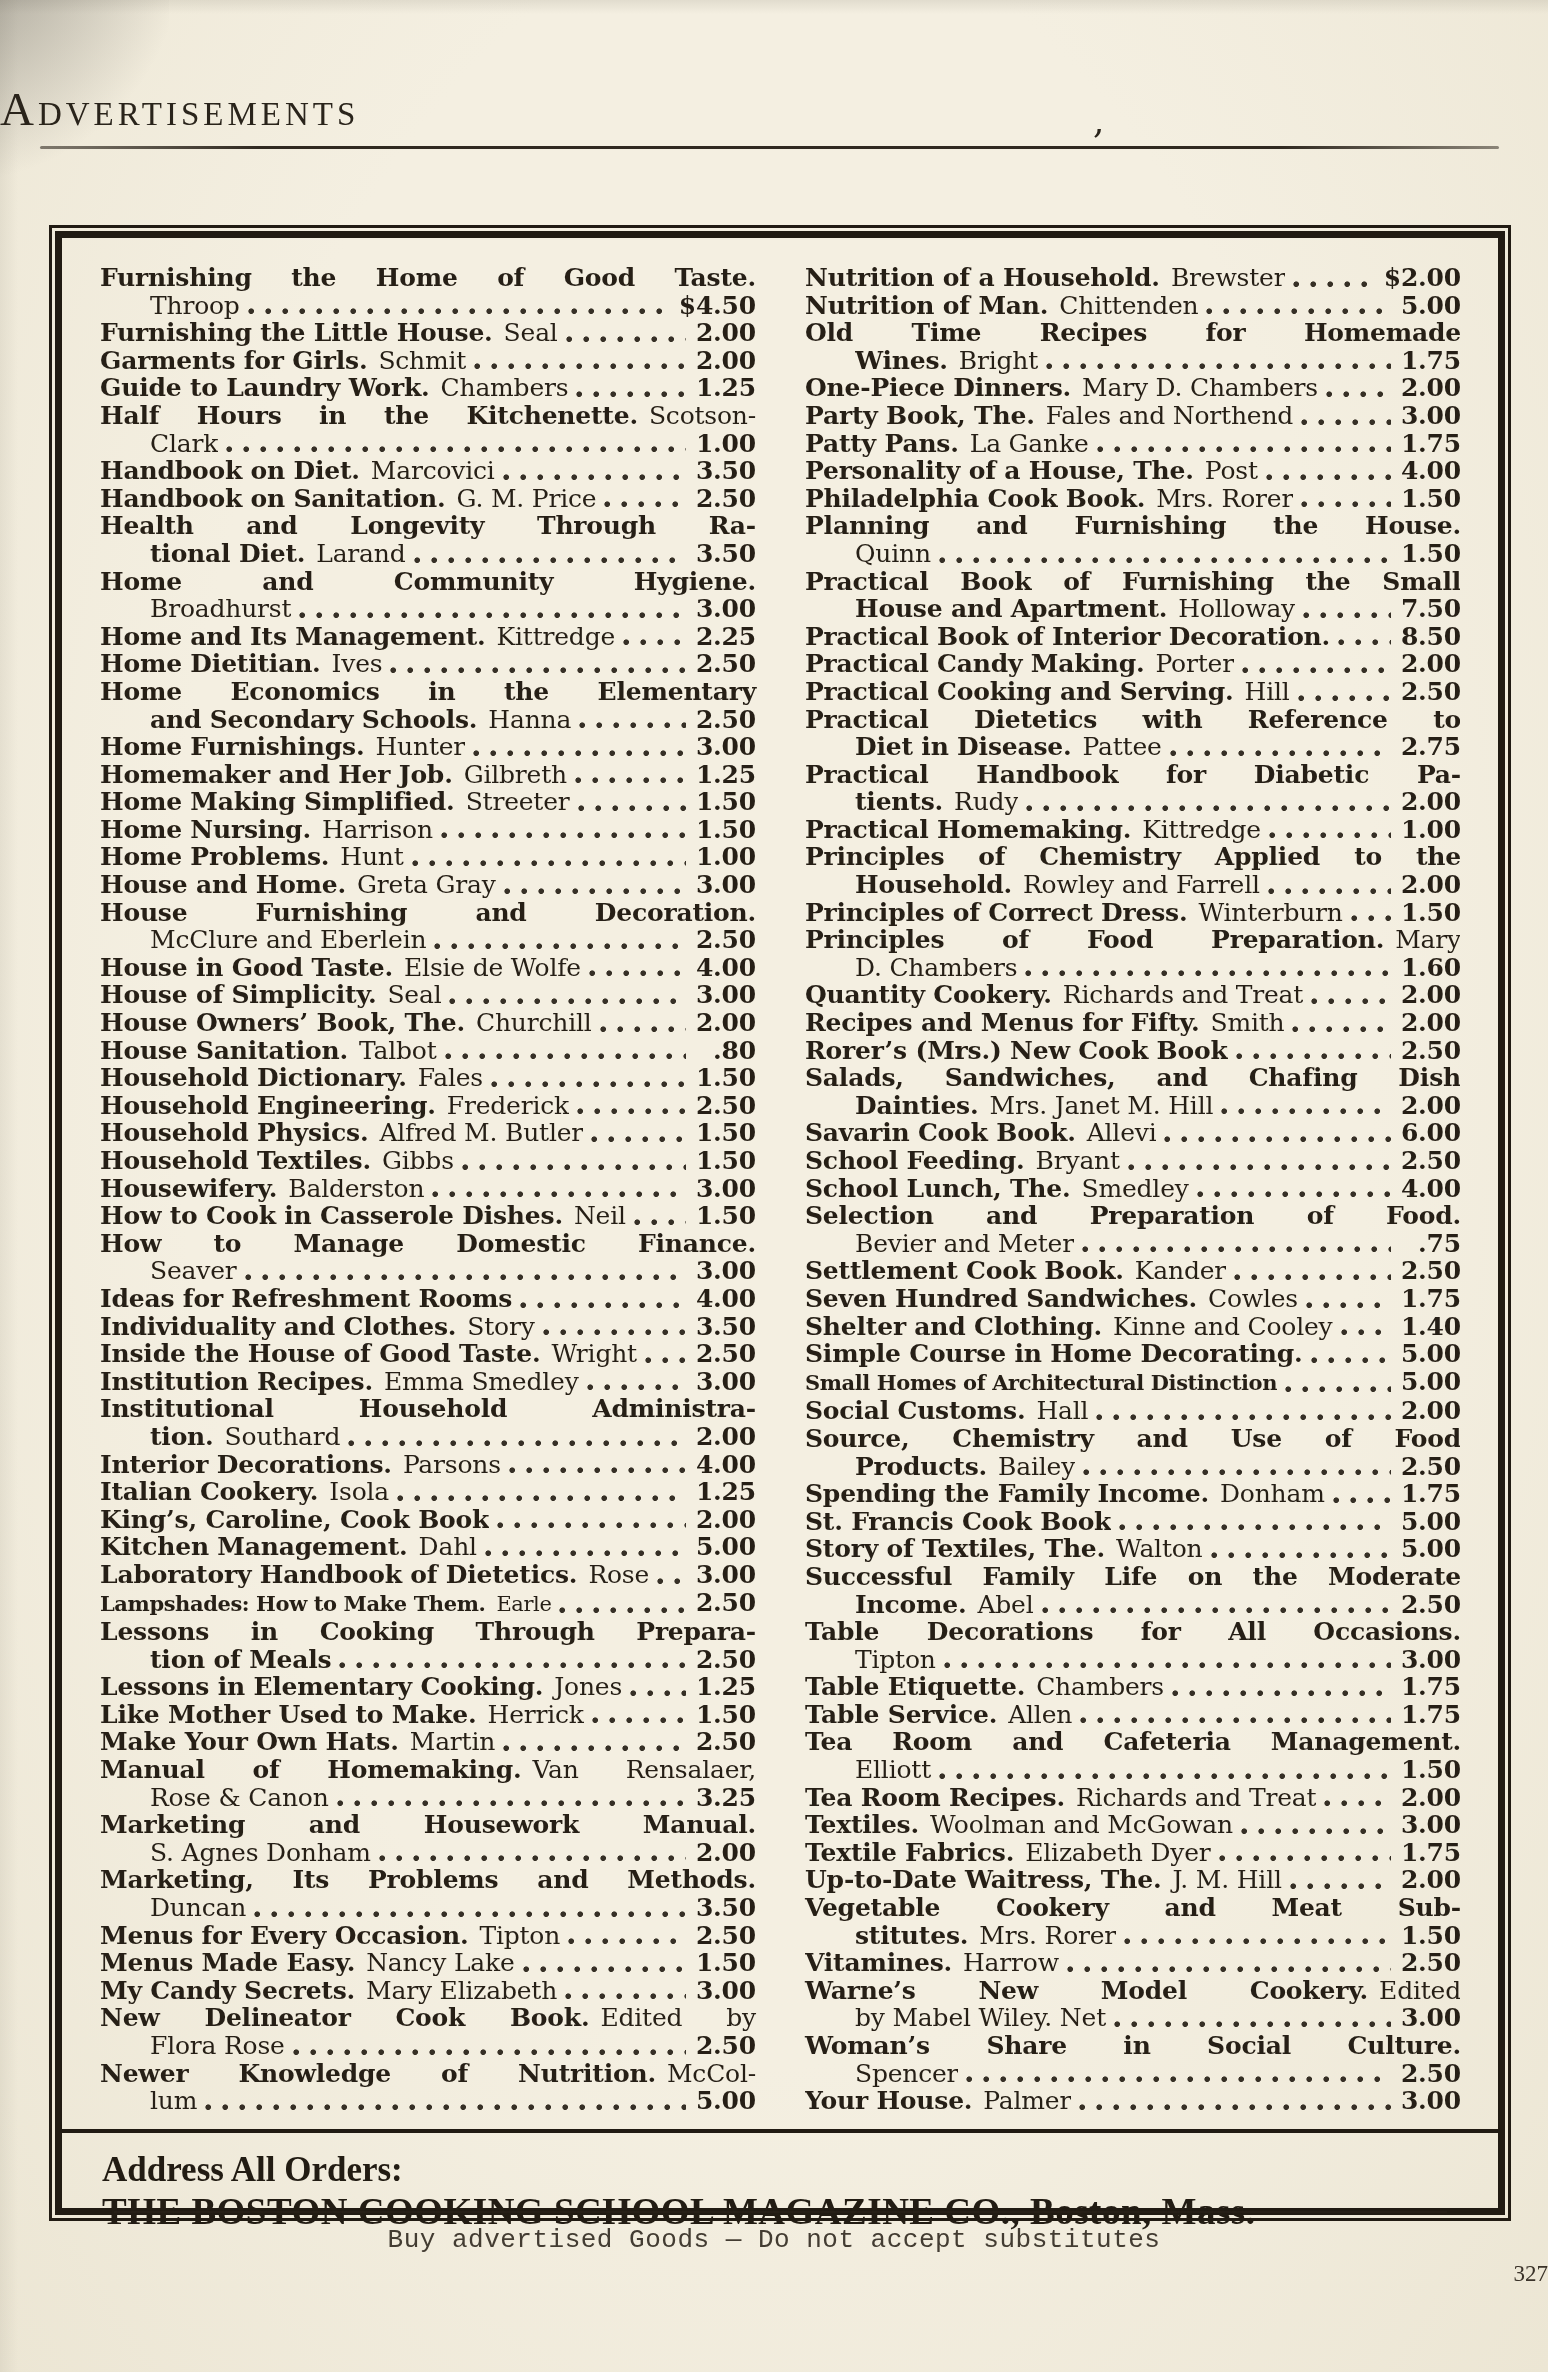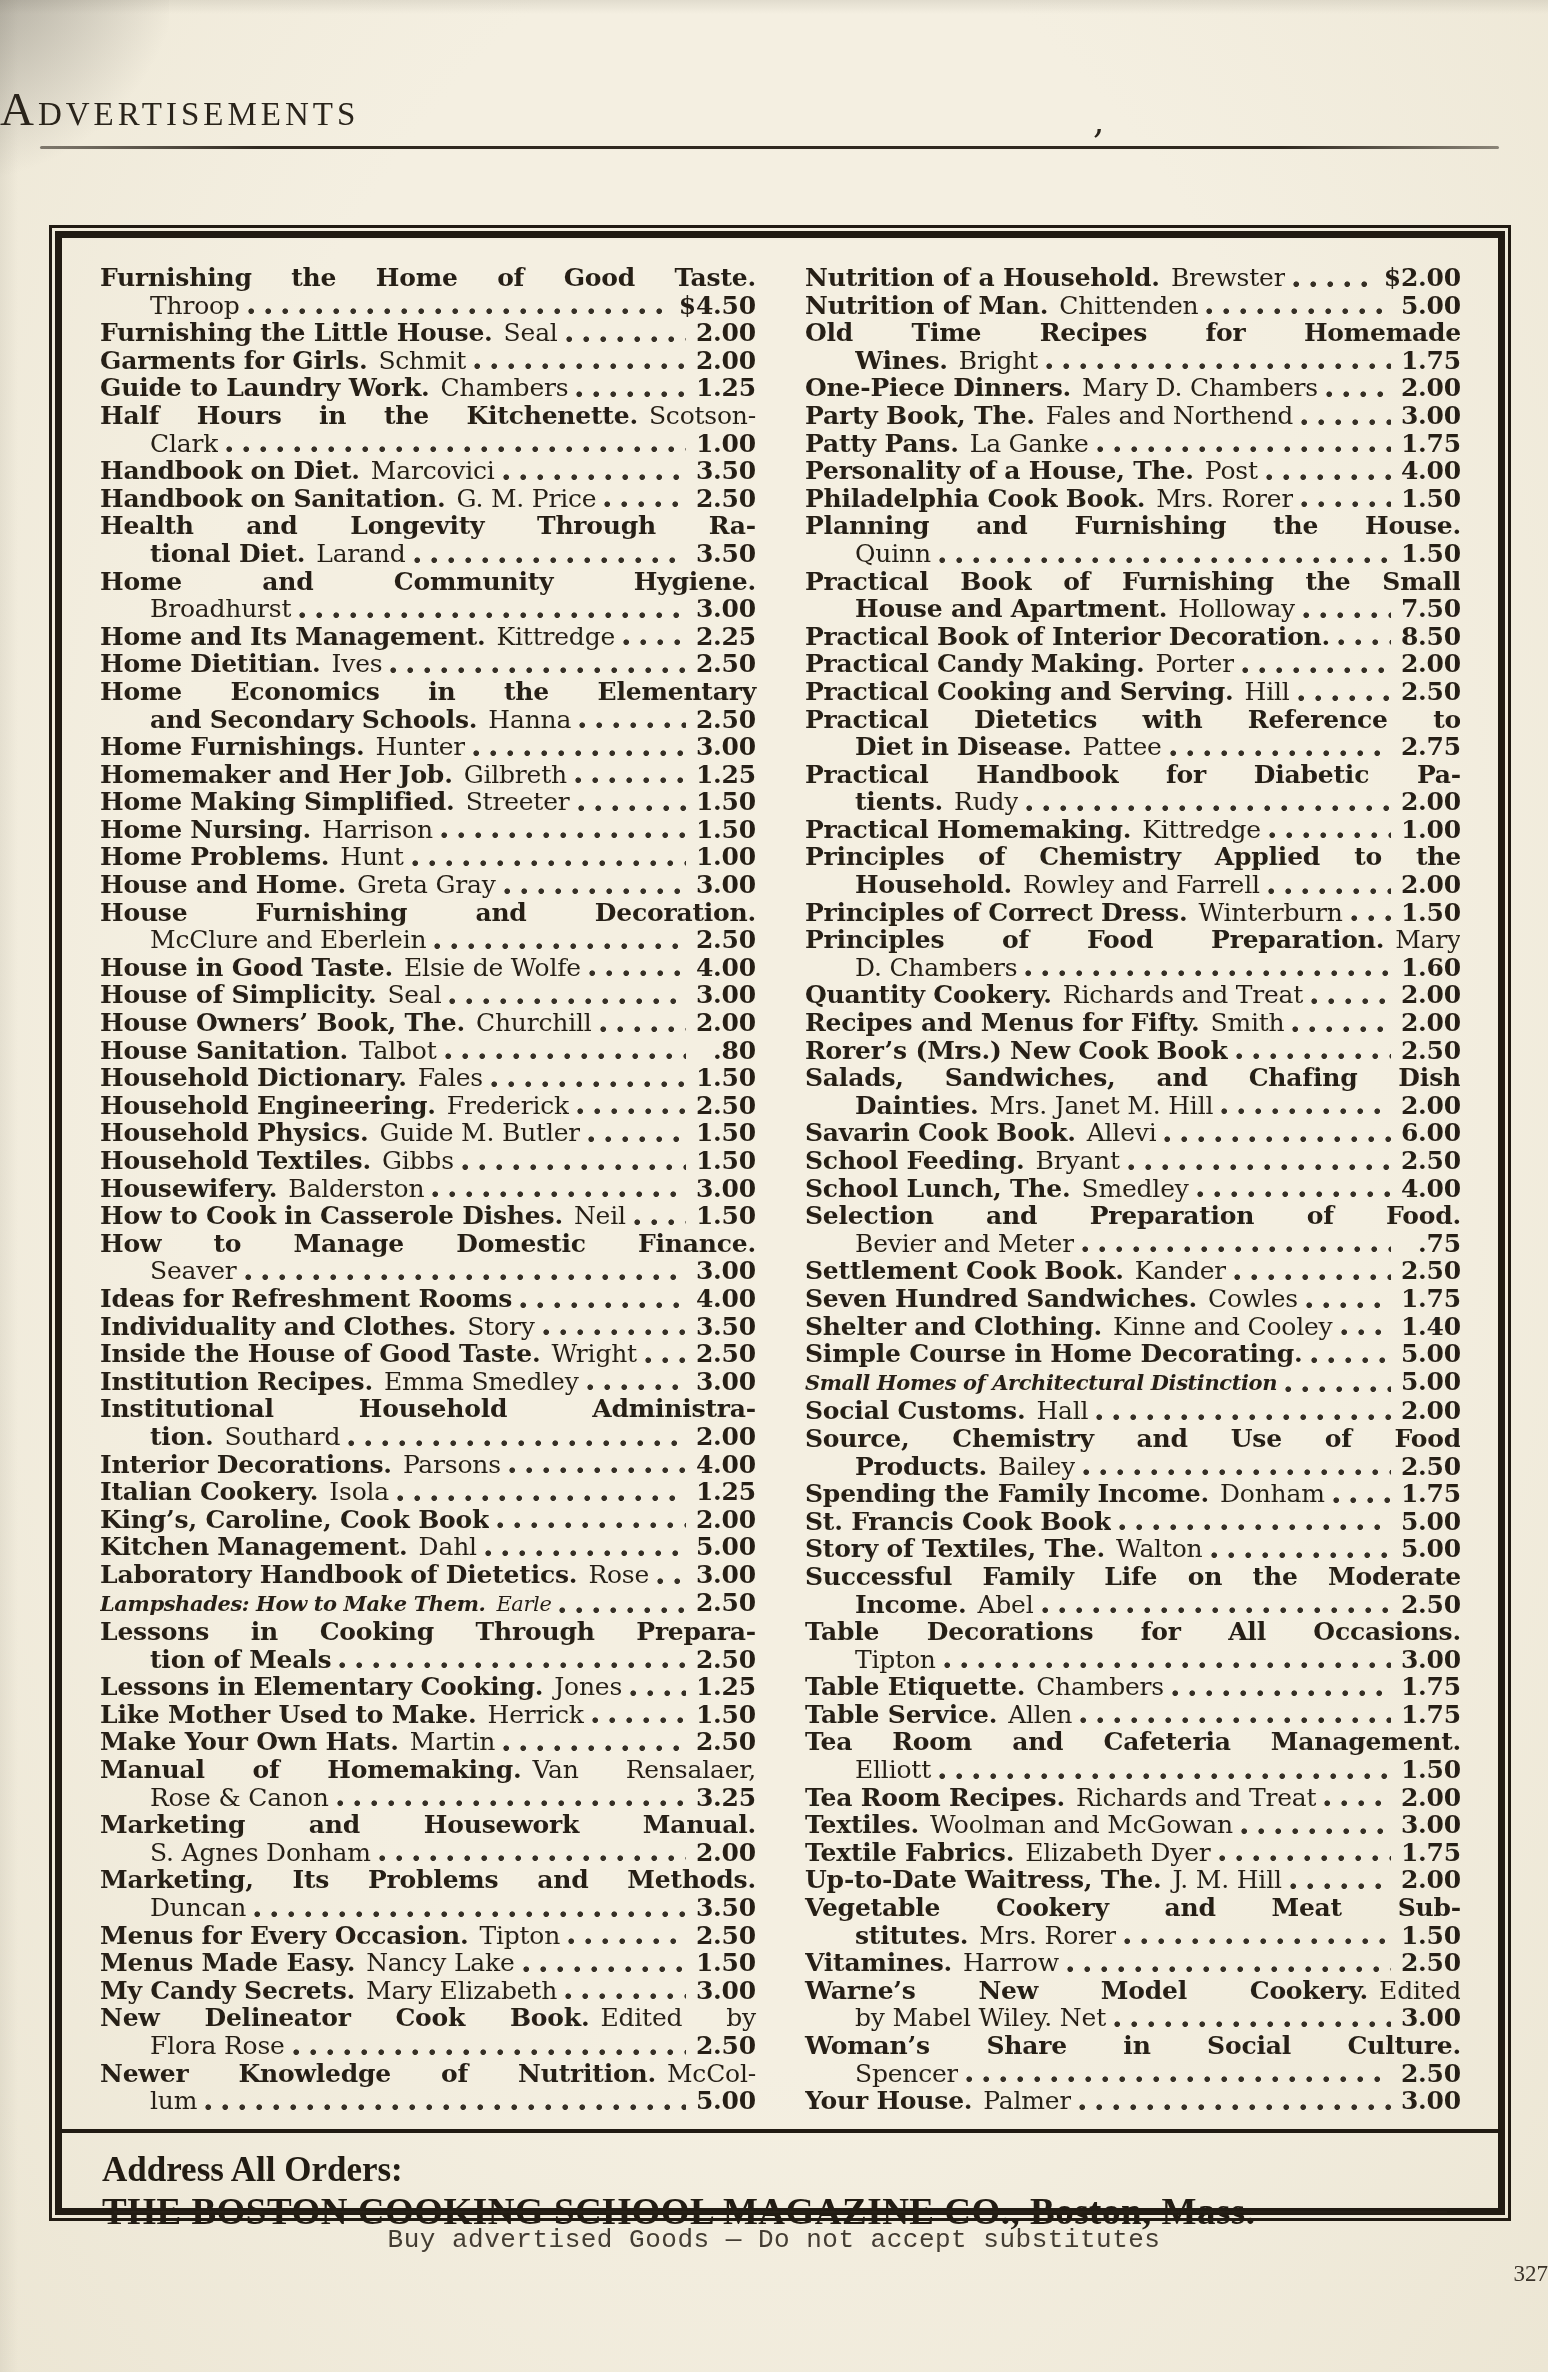--- a/index.html
+++ b/index.html
@@ -54,21 +54,21 @@
     margin-top:40px;
   }
   .cols{display:flex;gap:49px;height:1855px;overflow:hidden;}
   .col{width:656px;flex:none;}
   .entry{margin:0;}
   .line{
     font-size:25px;line-height:27.6px;
     letter-spacing:-0.2px;
     white-space:nowrap;
   }
-  .line.small .txt{font-size:21px;letter-spacing:-0.4px;font-style:italic;}
+  .line.small .txt{font-size:21px;letter-spacing:-0.4px;}
   .line.indent{padding-left:50px;}
   .line.priced{display:flex;align-items:baseline;}
   .line.priced .txt{flex:0 1 auto;min-width:0;overflow:hidden;}
   .line.justify{display:block;text-align:justify;text-align-last:justify;white-space:normal;}
   .ttl{font-weight:700;}
   .auth{font-weight:400;}
   .ttl + .auth{margin-left:11px;}
   .dots{
     flex:1 0 8px;
     height:7px;align-self:flex-end;
@@ -293,21 +293,21 @@
           </div>
           <div class="entry">
             <div class="line priced">
               <span class="txt"><span class="ttl">Household Engineering.</span><span class="auth">Frederick</span></span>
               <span class="dots"></span>
               <span class="price">2.50</span>
             </div>
           </div>
           <div class="entry">
             <div class="line priced">
-              <span class="txt"><span class="ttl">Household Physics.</span><span class="auth">Guide M. Butler</span></span>
+              <span class="txt"><span class="ttl">Household Physics.</span><span class="auth">Alfred M. Butler</span></span>
               <span class="dots"></span>
               <span class="price">1.50</span>
             </div>
           </div>
           <div class="entry">
             <div class="line priced">
               <span class="txt"><span class="ttl">Household Textiles.</span><span class="auth">Gibbs</span></span>
               <span class="dots"></span>
               <span class="price">1.50</span>
             </div>

